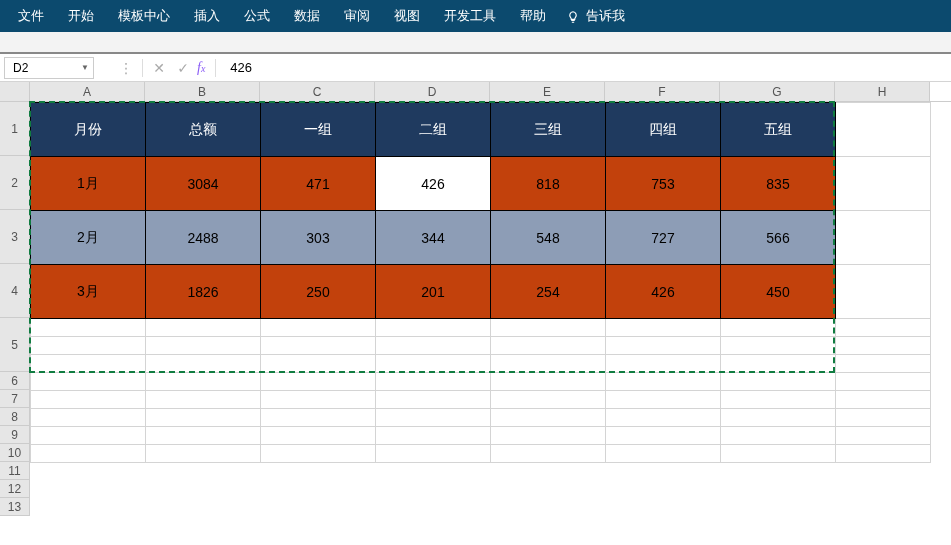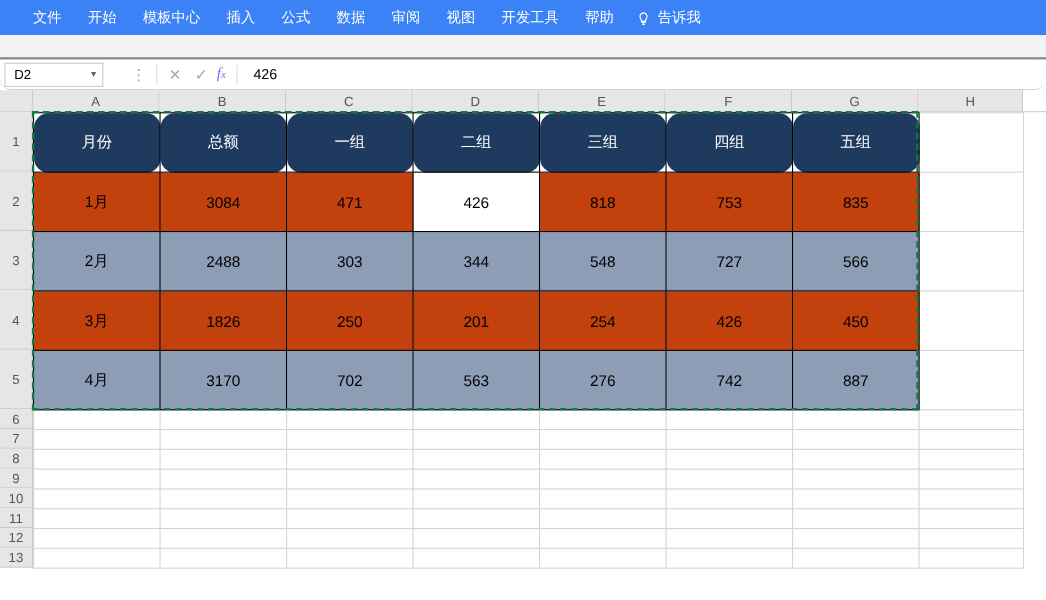--- a/index.html
+++ b/index.html
@@ -1,28 +1,28 @@
 <!DOCTYPE html>
 <html><head>
 <meta charset="utf-8">
 <style>
   * { box-sizing: border-box; margin: 0; padding: 0; }
   body { font-family: "Microsoft YaHei", "SimSun", Arial, sans-serif; font-size: 13px; background: #fff; width: 951px; height: 545px; overflow: hidden; }
 
   
-  .ribbon { background: #3b82f6; height: 32px; display: flex; align-items: center; padding: 0 18px; color: #fff; }
+  .ribbon { background: #0c4a6e; height: 32px; display: flex; align-items: center; padding: 0 6px; color: #fff; }
   .menu-item { padding: 0 12px; height: 32px; line-height: 32px; cursor: pointer; font-size: 13px; }
   .bulb { margin-left: 8px; margin-right: 4px; }
 
   
   .toolbar { background: #f3f3f3; height: 22px; border-bottom: 1px solid #d4d4d4; display:flex; }
   .toolbar-inner { flex:1; border-bottom: 2px solid #888; height:22px; }
 
   
-  .formula-row { height: 28px; display: flex; align-items: center; background: #fff; border-bottom: 1px solid #d4d4d4; border-radius: 11px; }
+  .formula-row { height: 28px; display: flex; align-items: center; background: #fff; border-bottom: 1px solid #d4d4d4; }
   .name-box { width: 90px; height: 22px; margin-left: 4px; border: 1px solid #ccc; display: flex; align-items: center; justify-content: space-between; padding: 0 4px 0 8px; font-size: 12px; background:#fff; }
   .name-box .dd { font-size: 8px; color:#666; }
   .fb-btns { display:flex; align-items:center; margin-left: 20px; color:#aaa; }
   .fb-btn { width:24px; text-align:center; font-size:14px; }
   .fx-label { font-style: italic; font-family: "Times New Roman", serif; color:#8b5cf6; font-size:14px; margin: 0 6px 0 2px; }
   .fb-sep { width:1px; height:18px; background:#ddd; margin:0 4px; }
   .formula-input { flex:1; border:none; outline:none; font-size:13px; padding-left: 10px; height:22px; }
 
   
   .grid-wrap { position: relative; background:#fff; }
@@ -32,21 +32,21 @@
   .row-h { width:30px; border-right:1px solid #ccc; border-bottom:1px solid #ccc; background:#e6e6e6; color:#555; font-size:12px; text-align:center; }
 
   .body { display:flex; }
   .row-headers { display:flex; flex-direction:column; }
   .cells { position:relative; }
 
   table.sheet { border-collapse: collapse; }
   table.sheet td { border:1px solid #d4d4d4; padding:0; height:18px; }
 
   
-  .data-hdr { background:#1f3a5f; color:#fff; font-weight:normal; text-align:center; height:54px; font-size:14px;border-radius:13px; }
+  .data-hdr { background:#1f3a5f; color:#fff; font-weight:normal; text-align:center; height:54px; font-size:14px; }
   .data-cell { text-align:center; height:54px; font-size:14px; border:1px solid #000 !important; }
   .data-hdr { border:1px solid #000 !important; }
   .gray-row td.data-cell { background:#c2410c; }
   .blue-row td.data-cell { background:#8d9db6; }
   .active-cell { background:#fff !important; }
 
   
   .ants { position:absolute; border:2px dashed #107c41; pointer-events:none; animation: march 0.8s linear infinite; background: transparent; }
   @keyframes march { to { border-color:#0a5c30; } }
 
@@ -174,30 +174,20 @@
           <td class="cA data-cell">3月</td>
           <td class="cB data-cell">1826</td>
           <td class="cC data-cell">250</td>
           <td class="cD data-cell">201</td>
           <td class="cE data-cell">254</td>
           <td class="cF data-cell">426</td>
           <td class="cG data-cell">450</td>
           <td class="cH" style="height:54px"></td>
         </tr>
 
-        <tr class="blue-row">
-          <td class="cA data-cell">4月</td>
-          <td class="cB data-cell">3170</td>
-          <td class="cC data-cell">702</td>
-          <td class="cD data-cell">563</td>
-          <td class="cE data-cell">276</td>
-          <td class="cF data-cell">742</td>
-          <td class="cG data-cell">887</td>
-          <td class="cH" style="height:54px"></td>
-        </tr>
 
         <tr>
               <td class="cA"></td>
               <td class="cB"></td>
               <td class="cC"></td>
               <td class="cD"></td>
               <td class="cE"></td>
               <td class="cF"></td>
               <td class="cG"></td>
               <td class="cH"></td>

